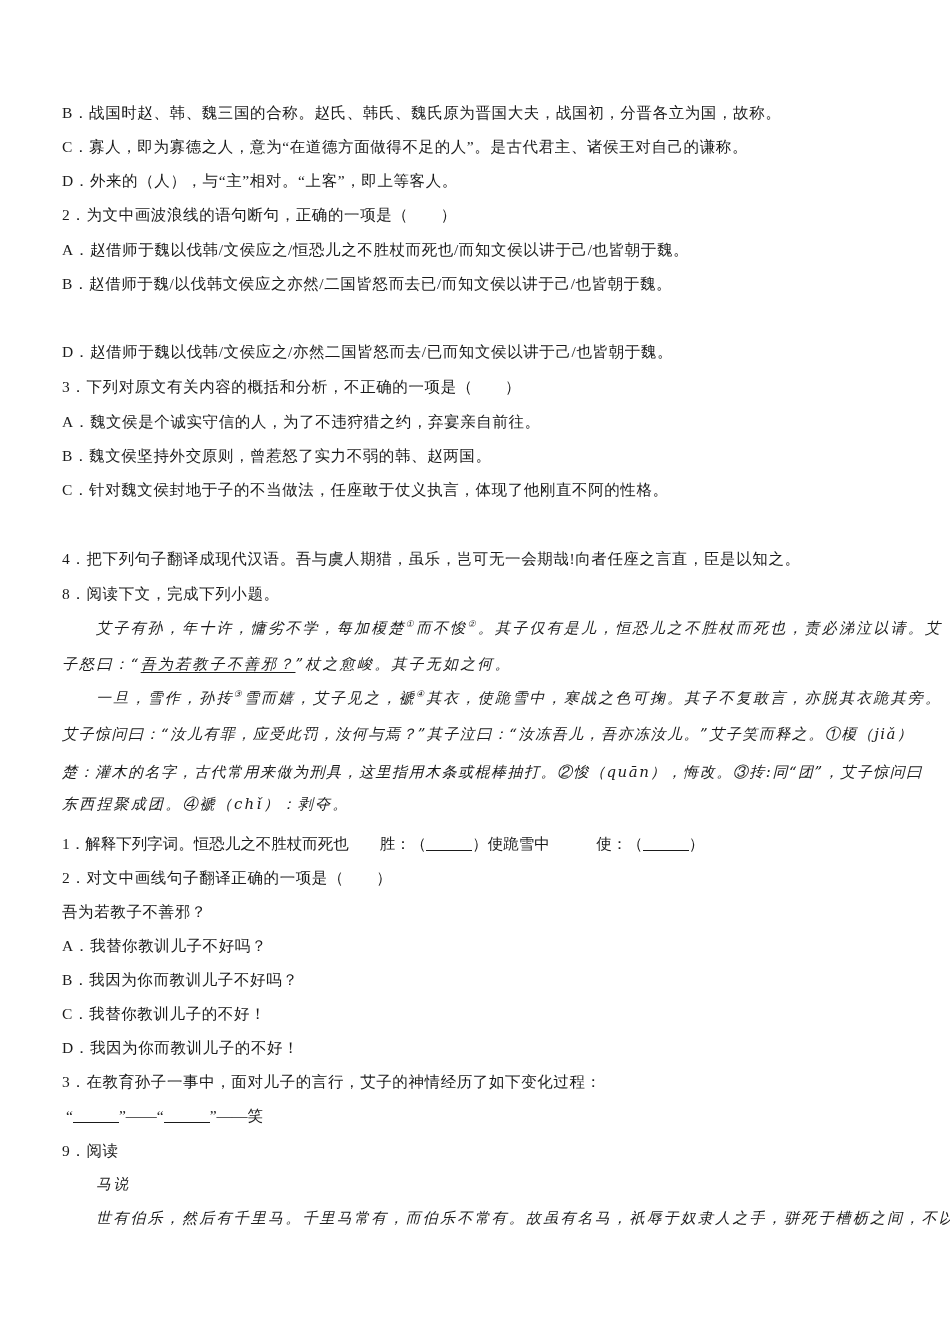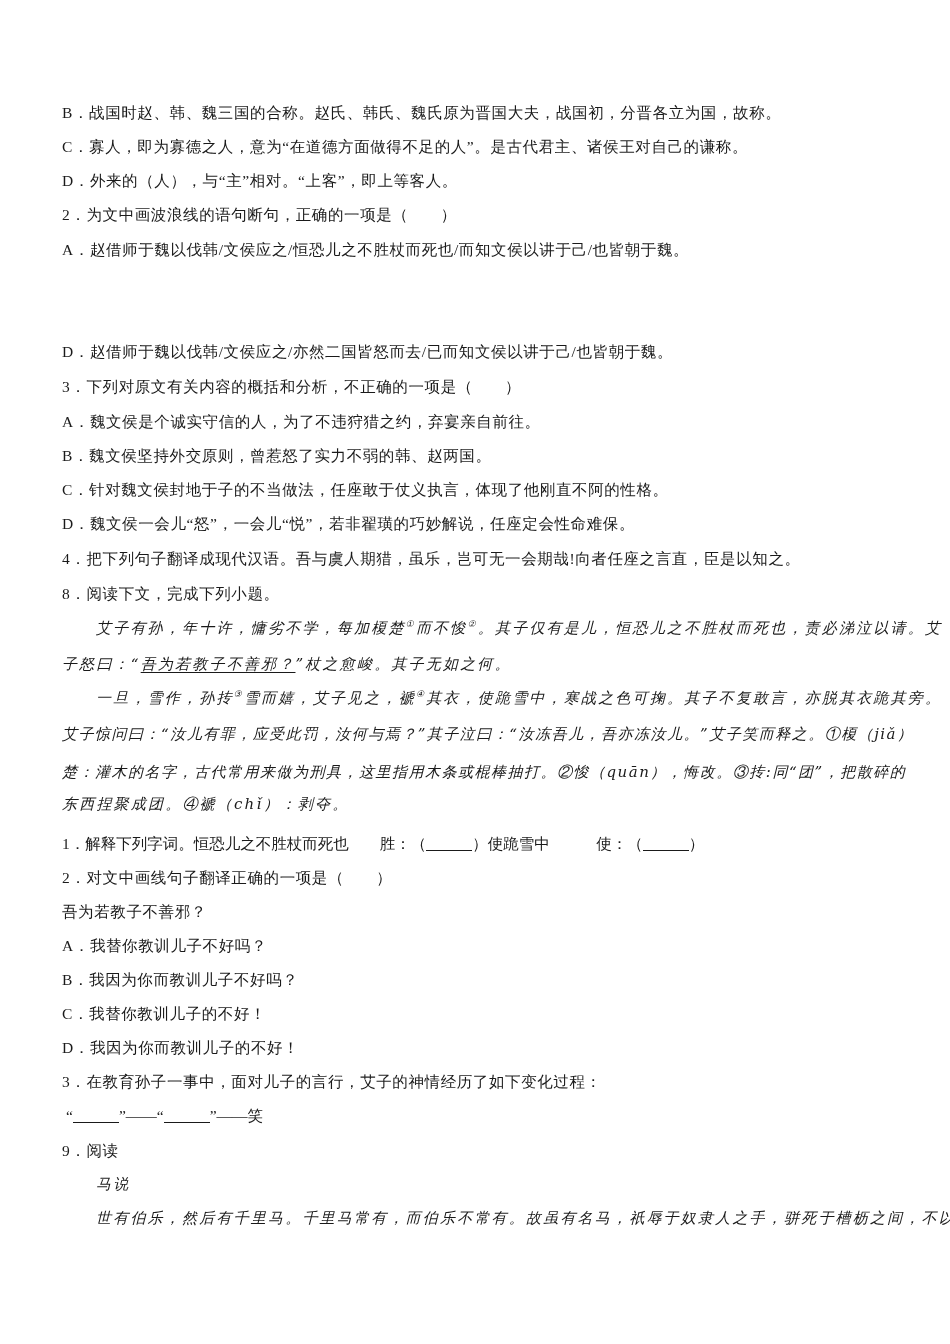--- a/index.html
+++ b/index.html
@@ -25,54 +25,54 @@
     <span>C．</span><span>寡人，即为寡德之人，意为“在道德方面做得不足的人”。是古代君主、诸侯王对自己的谦称。</span>
   </div>
   <div class="line" style="top:171px">
     <span>D．</span><span>外来的（人），与“主”相对。“上客”，即上等客人。</span>
   </div>
 
   <div class="line" style="top:205px">2．为文中画波浪线的语句断句，正确的一项是（　　）</div>
   <div class="line" style="top:240px">
     <span>A．</span><span>赵借师于魏以伐韩/文侯应之/恒恐儿之不胜杖而死也/而知文侯以讲于己/也皆朝于魏。</span>
   </div>
+  <div class="line" style="top:274px">
+    <span>B．</span><span>赵借师于魏/以伐韩文侯应之亦然/二国皆怒而去已/而知文侯以讲于己/也皆朝于魏。</span>
+  </div>
   <div class="line" style="top:342px">
     <span>D．</span><span>赵借师于魏以伐韩/文侯应之/亦然二国皆怒而去/已而知文侯以讲于己/也皆朝于魏。</span>
   </div>
 
   <div class="line" style="top:377px">3．下列对原文有关内容的概括和分析，不正确的一项是（　　）</div>
   <div class="line" style="top:412px">
     <span>A．</span><span>魏文侯是个诚实守信的人，为了不违狩猎之约，弃宴亲自前往。</span>
   </div>
   <div class="line" style="top:446px">
     <span>B．</span><span>魏文侯坚持外交原则，曾惹怒了实力不弱的韩、赵两国。</span>
   </div>
   <div class="line" style="top:480px">
     <span>C．</span><span>针对魏文侯封地于子的不当做法，任座敢于仗义执言，体现了他刚直不阿的性格。</span>
-  </div>
-  <div class="line" style="top:514px">
-    <span>D．</span><span>魏文侯一会儿“怒”，一会儿“悦”，若非翟璜的巧妙解说，任座定会性命难保。</span>
   </div>
 
   <div class="line" style="top:549px">4．把下列句子翻译成现代汉语。吾与虞人期猎，虽乐，岂可无一会期哉!向者任座之言直，臣是以知之。</div>
 
   <div class="line" style="top:584px">8．阅读下文，完成下列小题。</div>
 
   <div class="line kai indent" style="top:618px">
     <span>艾子有孙，年十许，慵劣不学，每加榎楚</span><sup>①</sup><span>而不悛</span><sup>②</sup><span>。其子仅有是儿，恒恐儿之不胜杖而死也，责必涕泣以请。艾</span>
   </div>
   <div class="line kai" style="top:654px">
     <span>子怒曰：“</span><span class="u">吾为若教子不善邪？</span><span>”杖之愈峻。其子无如之何。</span>
   </div>
 
   <div class="line kai indent" style="top:688px">
     <span>一旦，雪作，孙抟</span><sup>③</sup><span>雪而嬉，艾子见之，褫</span><sup>④</sup><span>其衣，使跪雪中，寒战之色可掬。其子不复敢言，亦脱其衣跪其旁。</span>
   </div>
   <div class="line kai" style="top:724px; letter-spacing:1.5px">艾子惊问曰：“汝儿有罪，应受此罚，汝何与焉？”其子泣曰：“汝冻吾儿，吾亦冻汝儿。”艾子笑而释之。①榎（jiǎ）</div>
-  <div class="line kai" style="top:762px; letter-spacing:1.5px">楚：灌木的名字，古代常用来做为刑具，这里指用木条或棍棒抽打。②悛（quān），悔改。③抟:同“团”，把散碎的</div>
+  <div class="line kai" style="top:762px; letter-spacing:1.5px">楚：灌木的名字，古代常用来做为刑具，这里指用木条或棍棒抽打。②悛（quān），悔改。③抟:同“团”，艾子惊问曰</div>
   <div class="line kai" style="top:794px">东西捏聚成团。④褫（chǐ）：剥夺。</div>
 
   <div class="line" style="top:834px; letter-spacing:0">
     <span>1．解释下列字词。恒恐儿之不胜杖而死也　　胜：（</span><span class="blank"></span><span>）使跪雪中　　　使：（</span><span class="blank"></span><span>）</span>
   </div>
 
   <div class="line" style="top:868px">2．对文中画线句子翻译正确的一项是（　　）</div>
   <div class="line" style="top:902px">吾为若教子不善邪？</div>
   <div class="line" style="top:936px">
     <span>A．</span><span>我替你教训儿子不好吗？</span>

